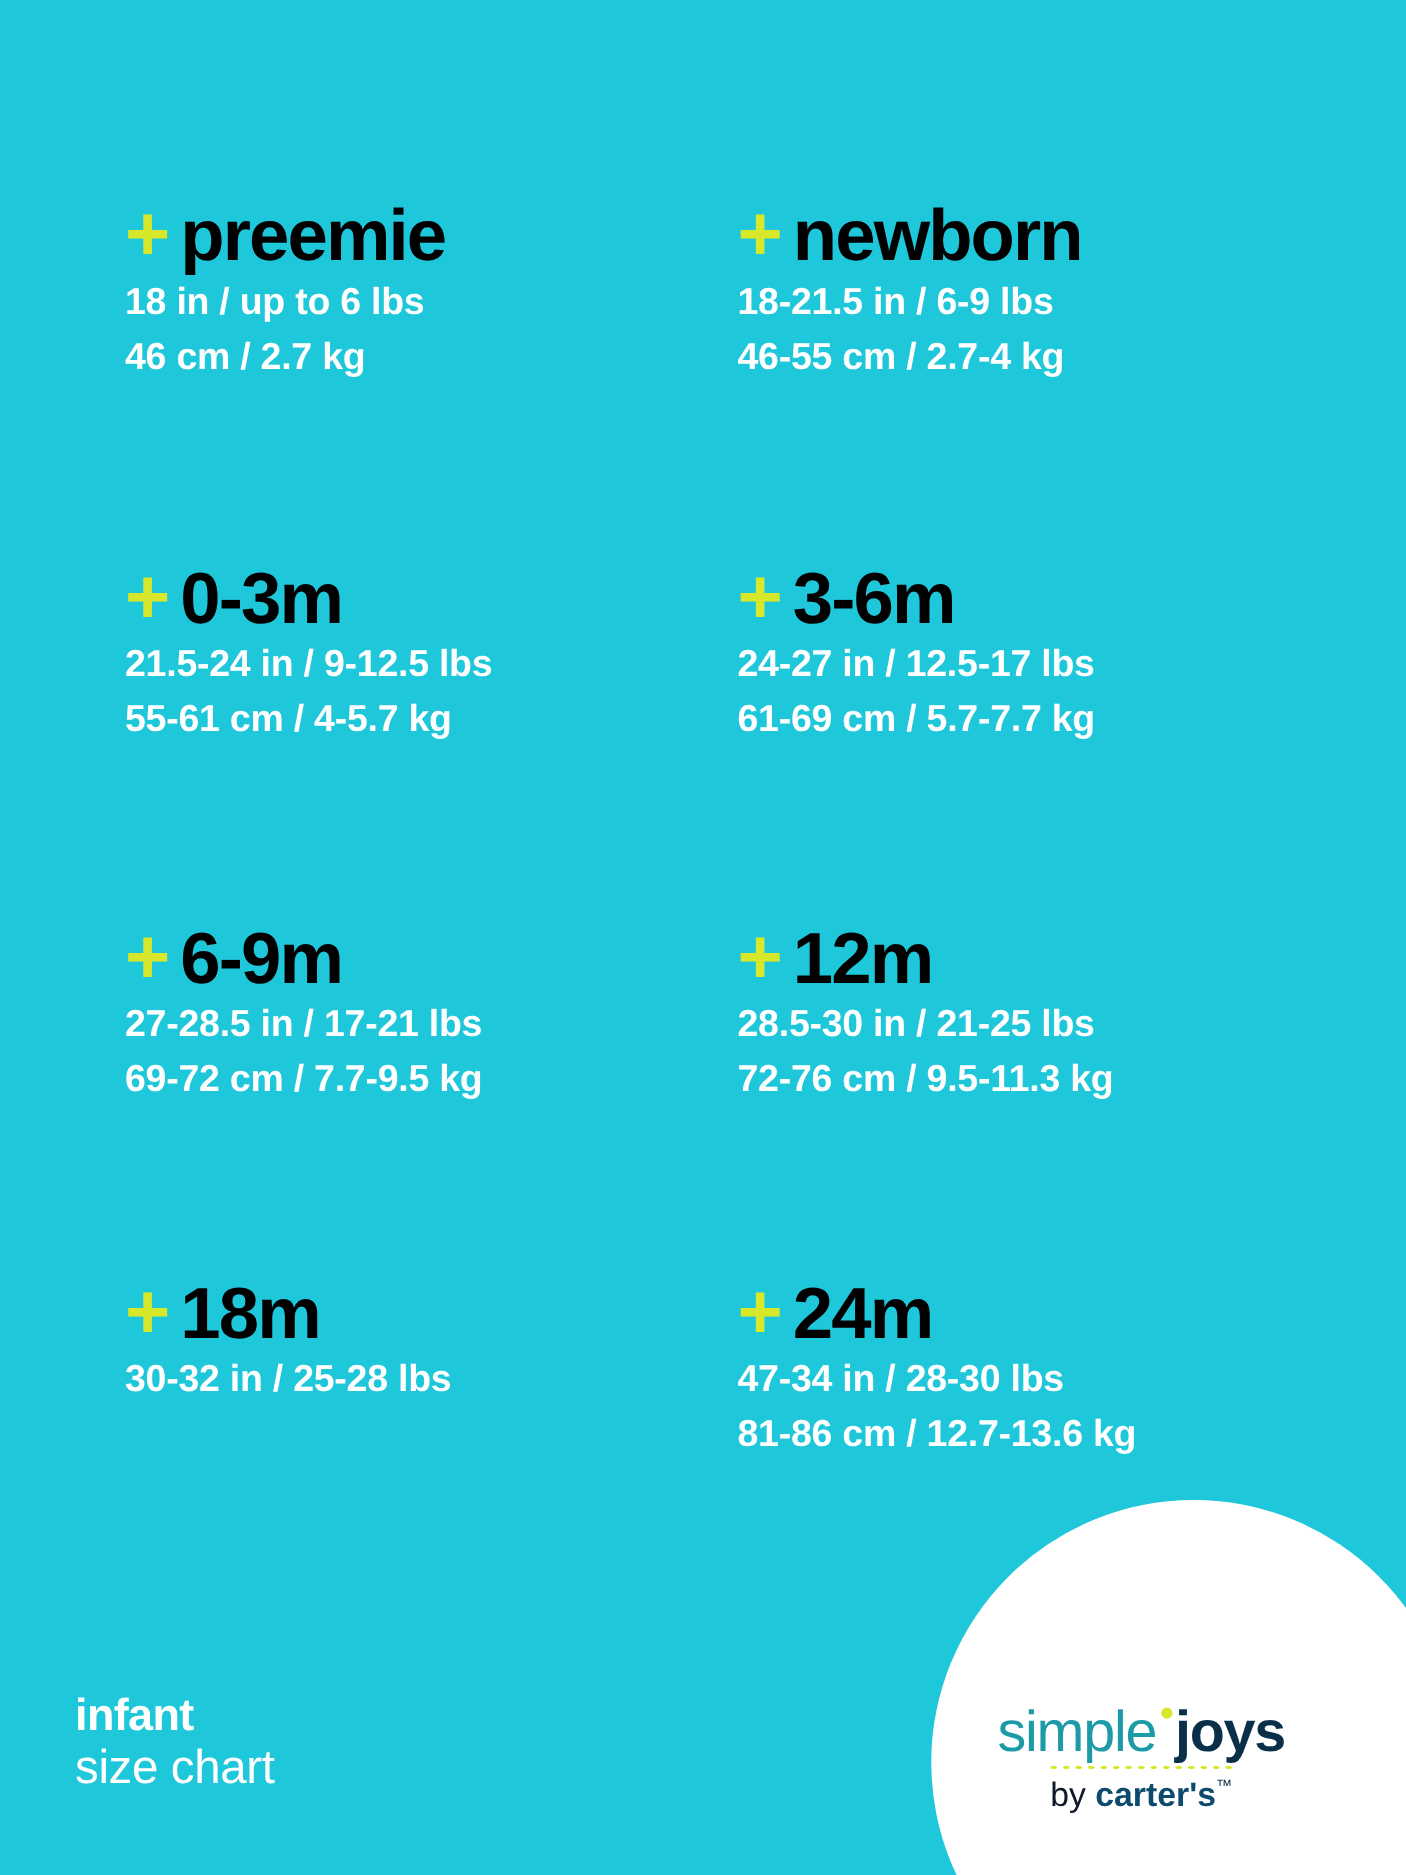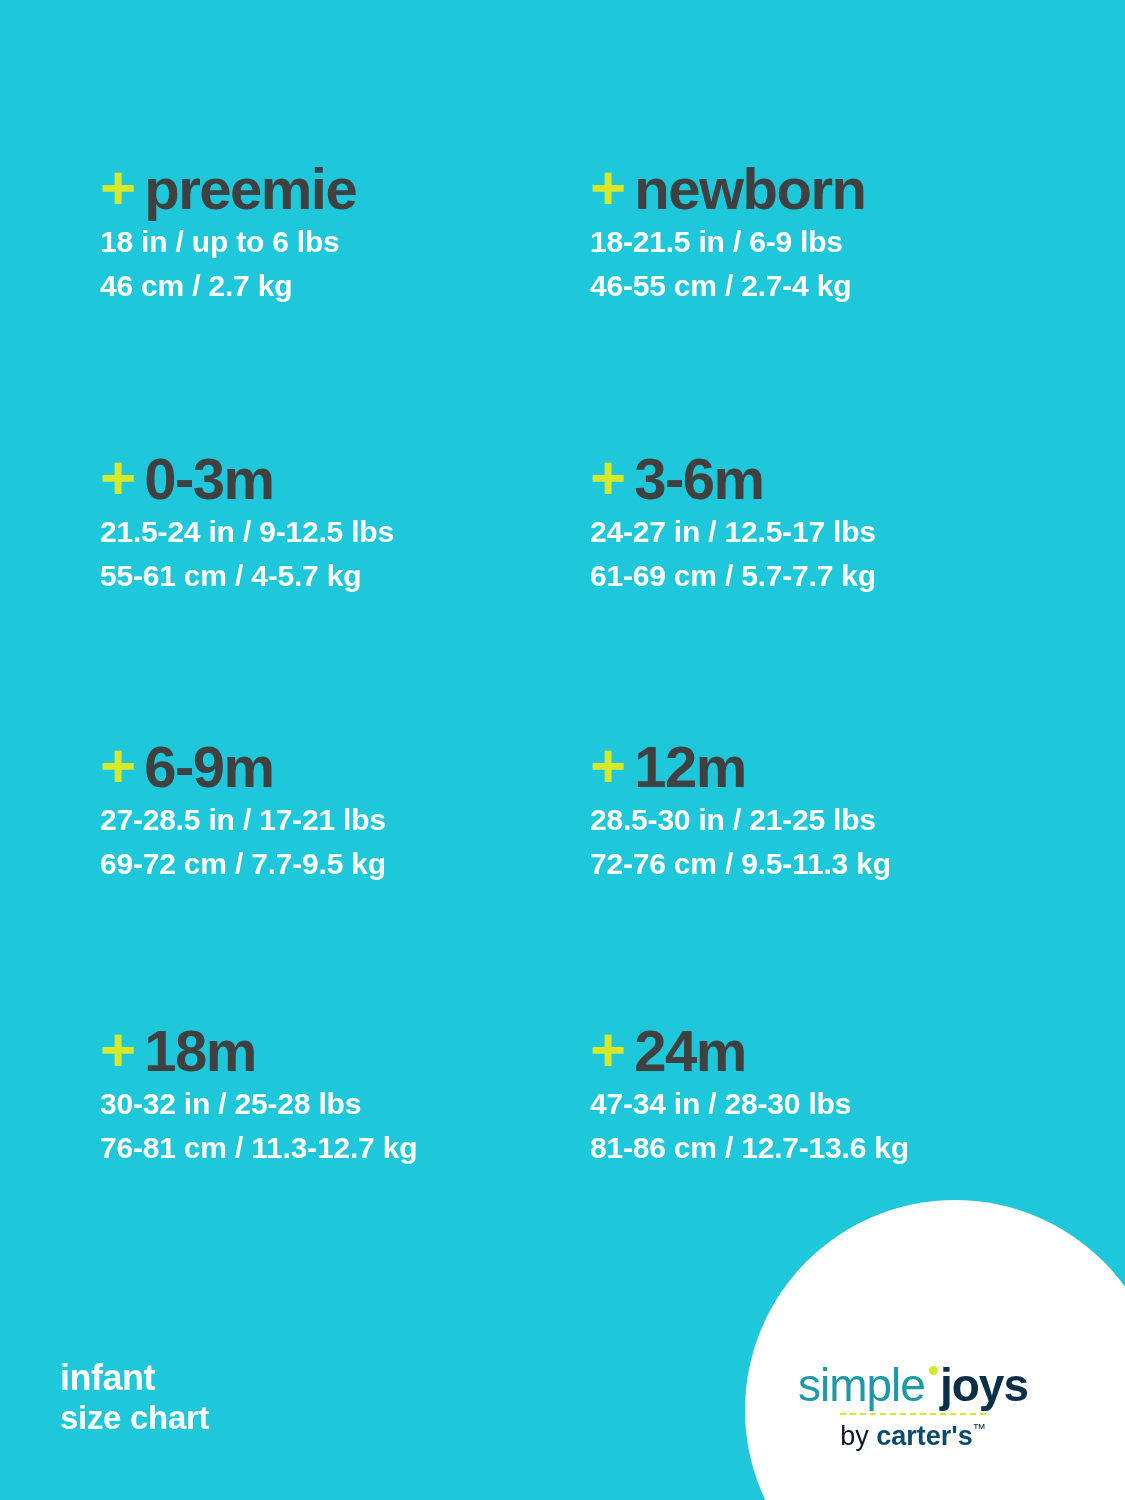--- a/index.html
+++ b/index.html
@@ -42,21 +42,21 @@
     font-weight: bold;
     line-height: 0.9;
     margin-right: 10px;
     letter-spacing: -2px;
   }
   .size-label {
     font-size: 58px;
     font-weight: bold;
     line-height: 0.95;
     letter-spacing: -1.5px;
-    color: #404040;
+    color: #000000;
   }
   .size-line {
     font-size: 30px;
     font-weight: bold;
     line-height: 1.48;
     letter-spacing: -0.2px;
     color: #ffffff;
     white-space: nowrap;
   }
   .footer-title {
@@ -65,22 +65,22 @@
     bottom: 62px;
     color: #ffffff;
   }
   .footer-line1 {
     font-size: 36px;
     font-weight: bold;
     line-height: 1.15;
     letter-spacing: -0.5px;
   }
   .footer-line2 {
-    font-size: 33px;
-    font-weight: bold;
+    font-size: 38px;
+    font-weight: normal;
     line-height: 1.2;
     letter-spacing: -0.3px;
   }
   .brand-corner {
     position: absolute;
     right: -40px;
     bottom: -120px;
     width: 420px;
     height: 420px;
     background: #ffffff;
@@ -205,21 +205,20 @@
       <div class="size-line">28.5-30 in / 21-25 lbs</div>
       <div class="size-line">72-76 cm / 9.5-11.3 kg</div>
     </div>
 
     <div class="size-cell" style="left:100px; top:1022px;">
       <div class="size-head">
         <span class="plus">+</span>
         <span class="size-label">18m</span>
       </div>
       <div class="size-line">30-32 in / 25-28 lbs</div>
-      <div class="size-line">76-81 cm / 11.3-12.7 kg</div>
     </div>
 
     <div class="size-cell" style="left:590px; top:1022px;">
       <div class="size-head">
         <span class="plus">+</span>
         <span class="size-label">24m</span>
       </div>
       <div class="size-line">47-34 in / 28-30 lbs</div>
       <div class="size-line">81-86 cm / 12.7-13.6 kg</div>
     </div>

